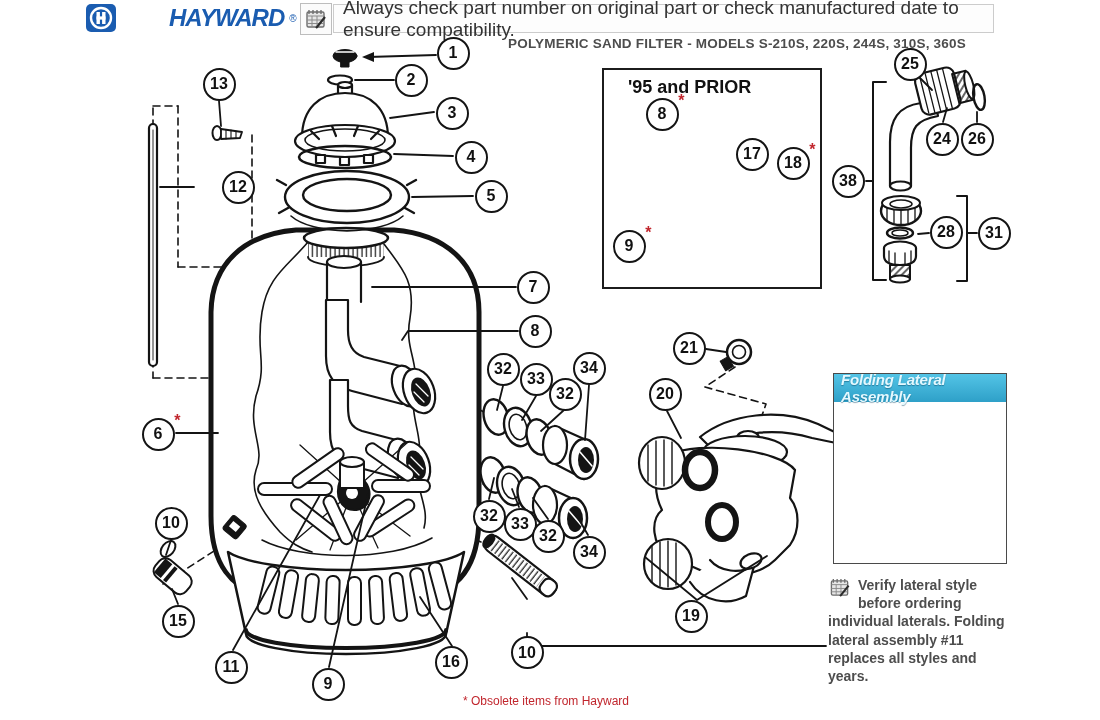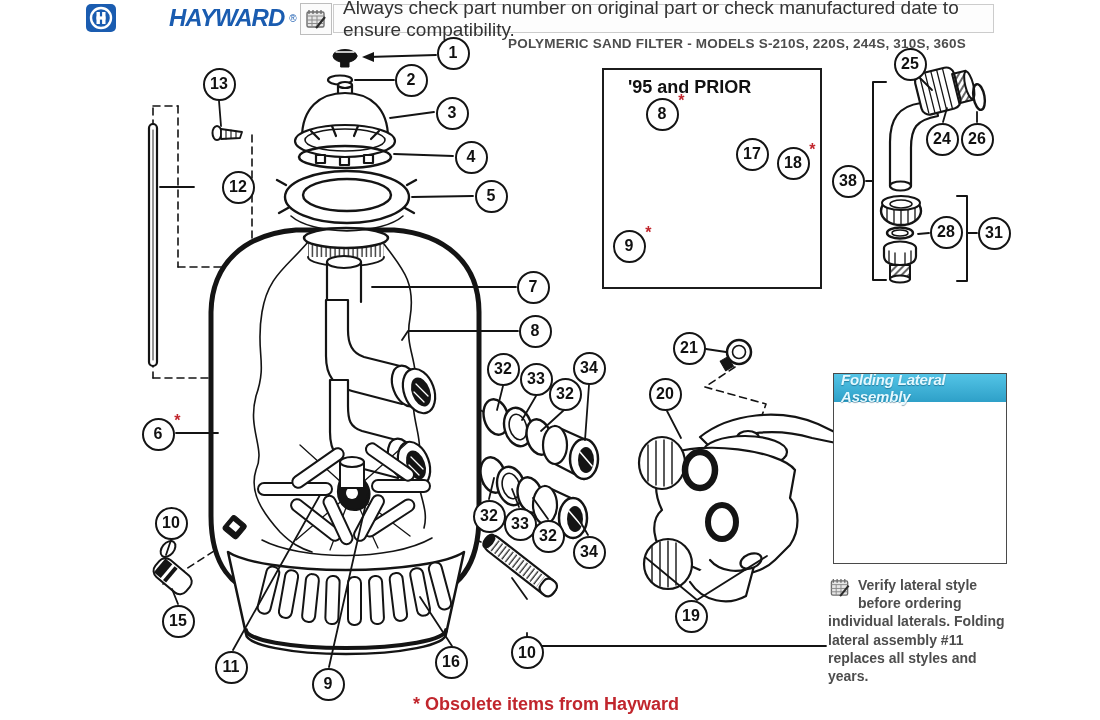--- a/index.html
+++ b/index.html
@@ -35,21 +35,21 @@
   .foldbox .head{height:28px;background:linear-gradient(#53c4e6,#2ea0c8);display:flex;
                  align-items:center;padding-left:7px;}
   .foldbox .head span{font-size:15px;font-weight:bold;font-style:italic;color:#e4f9ff;
                       text-shadow:0 1px 1px rgba(0,60,90,.45);letter-spacing:-0.2px;}
 
   .lat-note{position:absolute;left:828px;top:576px;width:190px;font-size:14px;font-weight:bold;
             color:var(--gray-text);line-height:1.3;}
   .lat-note .cal{float:left;margin:1px 6px 0 0;}
 
   .footer-note{position:absolute;left:386px;top:694px;width:320px;text-align:center;
-               font-size:18px;font-weight:bold;color:var(--accent-red);}
+               font-size:12px;font-weight:normal;color:var(--accent-red);}
 
   
   .callout{position:absolute;width:33px;height:33px;border:2.5px solid var(--ink);border-radius:50%;
            background:#fff;display:flex;align-items:center;justify-content:center;
            font-size:16px;font-weight:bold;color:#111;box-sizing:border-box;}
   .callout .ast{position:absolute;top:-8px;right:-8px;color:var(--accent-red);
                 font-size:16px;font-weight:bold;}
 </style>
 </head>
 <body>

